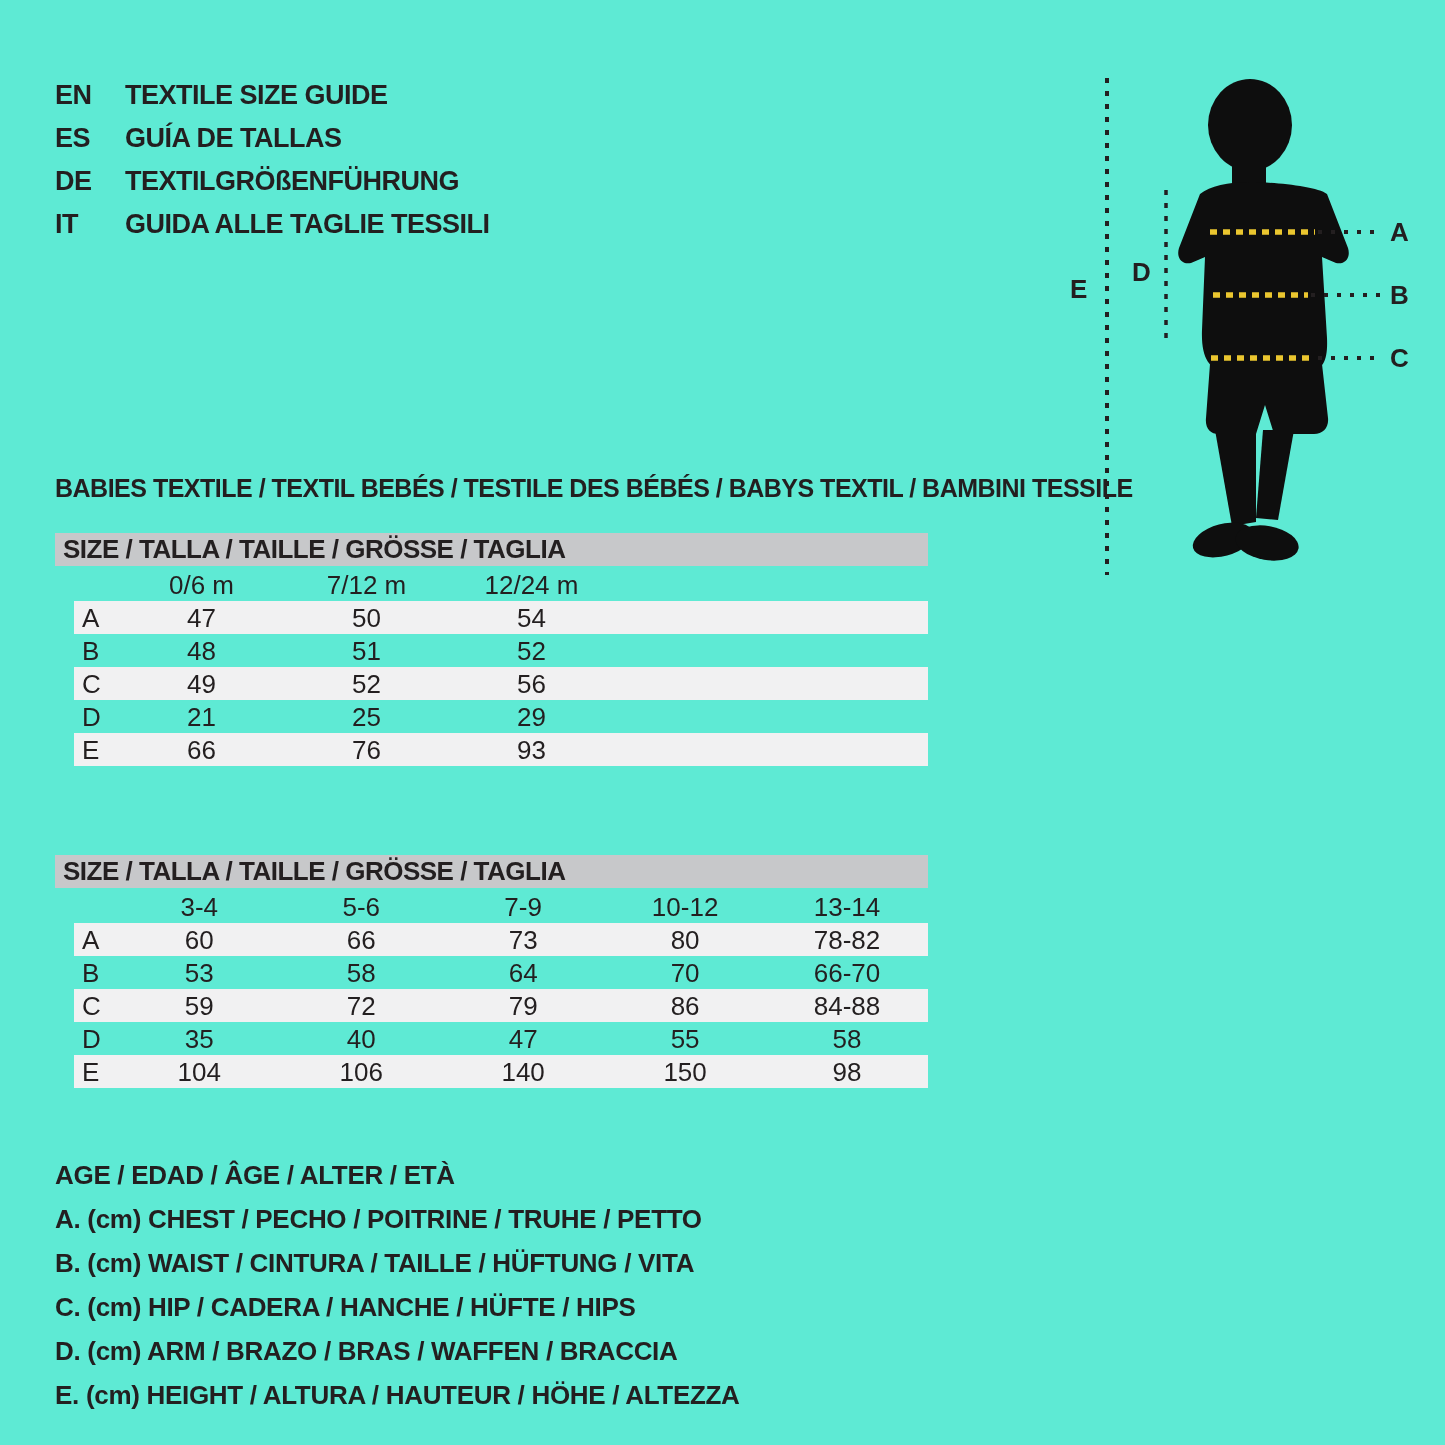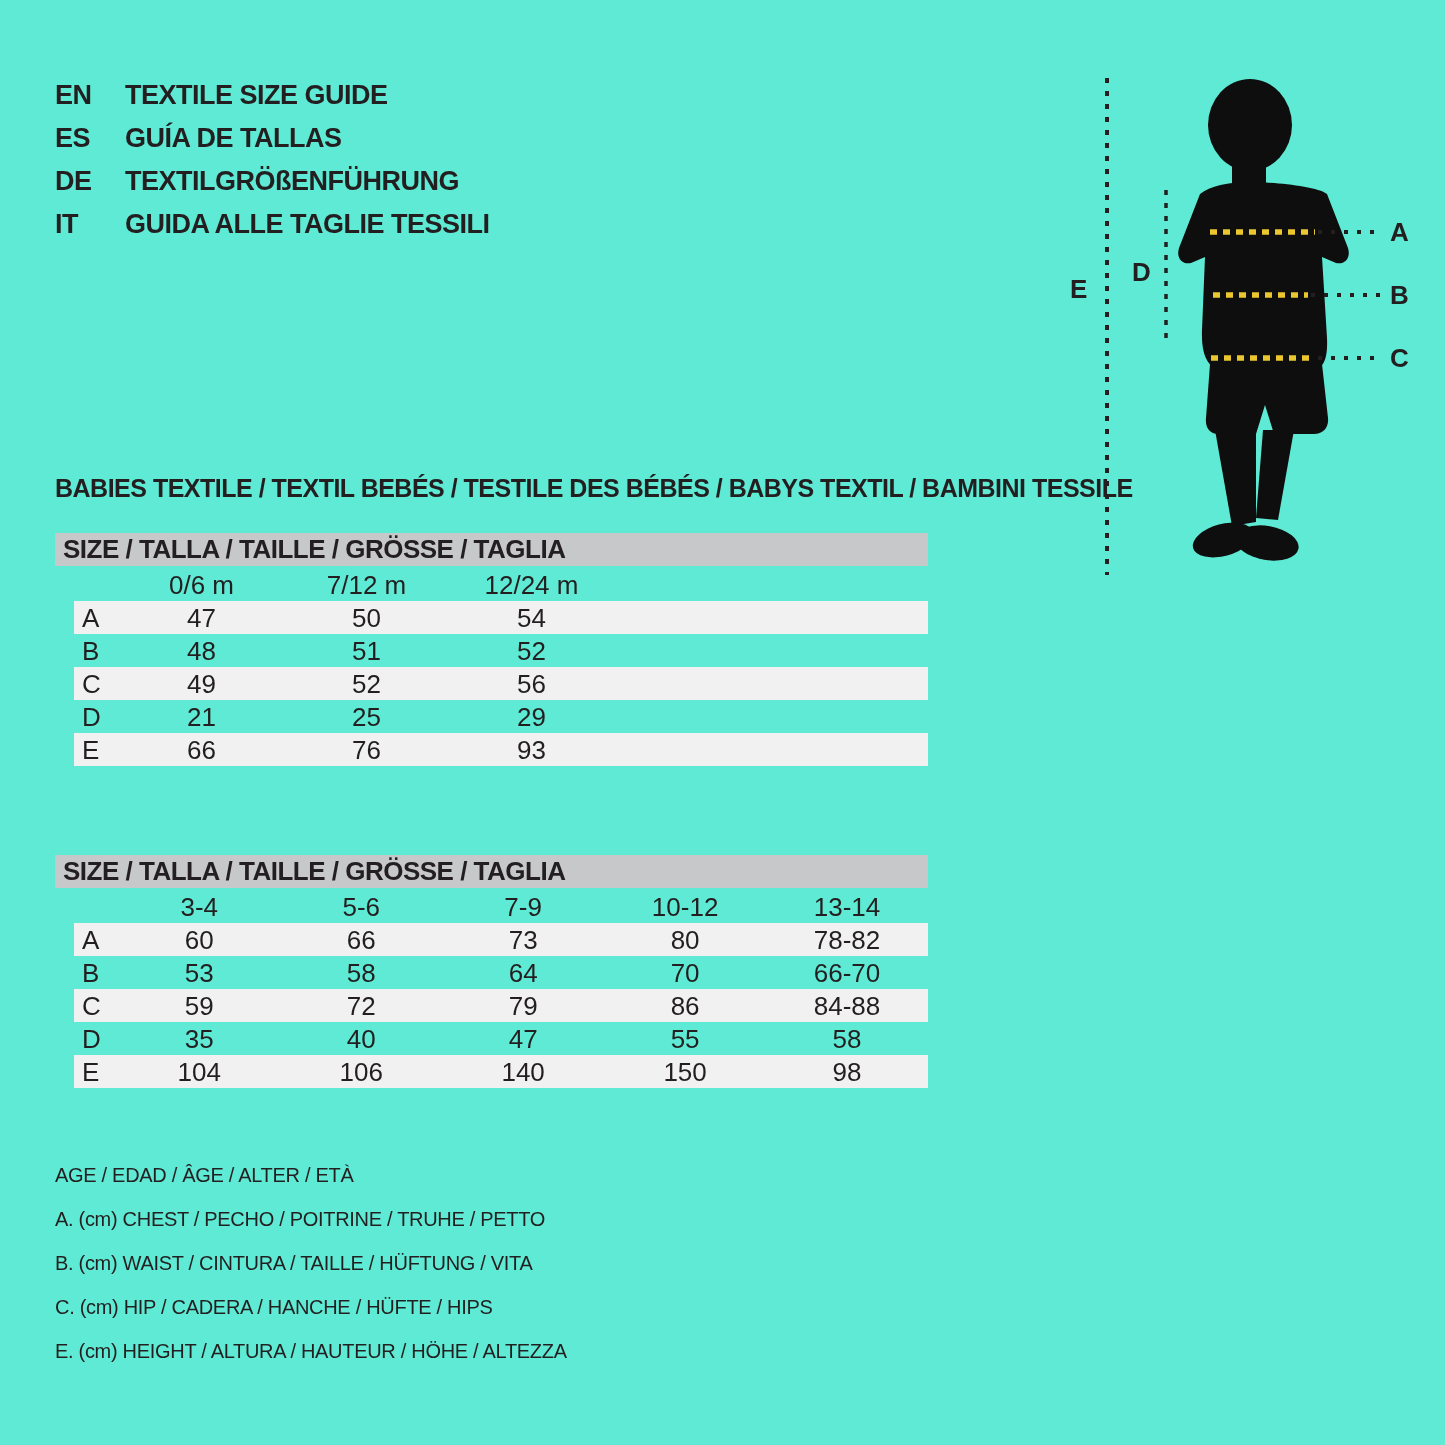--- a/index.html
+++ b/index.html
@@ -90,22 +90,22 @@
   
   .legend {
     position: absolute;
     left: 55px;
     top: 1153px;
   }
   .legend-line {
     height: 44px;
     display: flex;
     align-items: center;
-    font-size: 20px;
-    font-weight: 400;
+    font-size: 26px;
+    font-weight: 700;
     letter-spacing: -0.3px;
     white-space: nowrap;
   }
 
   
   .figure {
     position: absolute;
     left: 1060px;
     top: 70px;
     width: 360px;
@@ -271,16 +271,17 @@
       <span class="cell">150</span>
       <span class="cell">98</span>
     </div>
   </div>
 
   <div class="legend">
     <div class="legend-line">AGE / EDAD / ÂGE / ALTER / ETÀ</div>
     <div class="legend-line">A. (cm) CHEST / PECHO / POITRINE / TRUHE / PETTO</div>
     <div class="legend-line">B. (cm) WAIST / CINTURA / TAILLE / HÜFTUNG / VITA</div>
     <div class="legend-line">C. (cm) HIP / CADERA / HANCHE / HÜFTE / HIPS</div>
+    <div class="legend-line">D. (cm) ARM / BRAZO / BRAS / WAFFEN / BRACCIA</div>
     <div class="legend-line">E. (cm) HEIGHT / ALTURA / HAUTEUR / HÖHE / ALTEZZA</div>
   </div>
 
 </div>
 
 </body></html>

